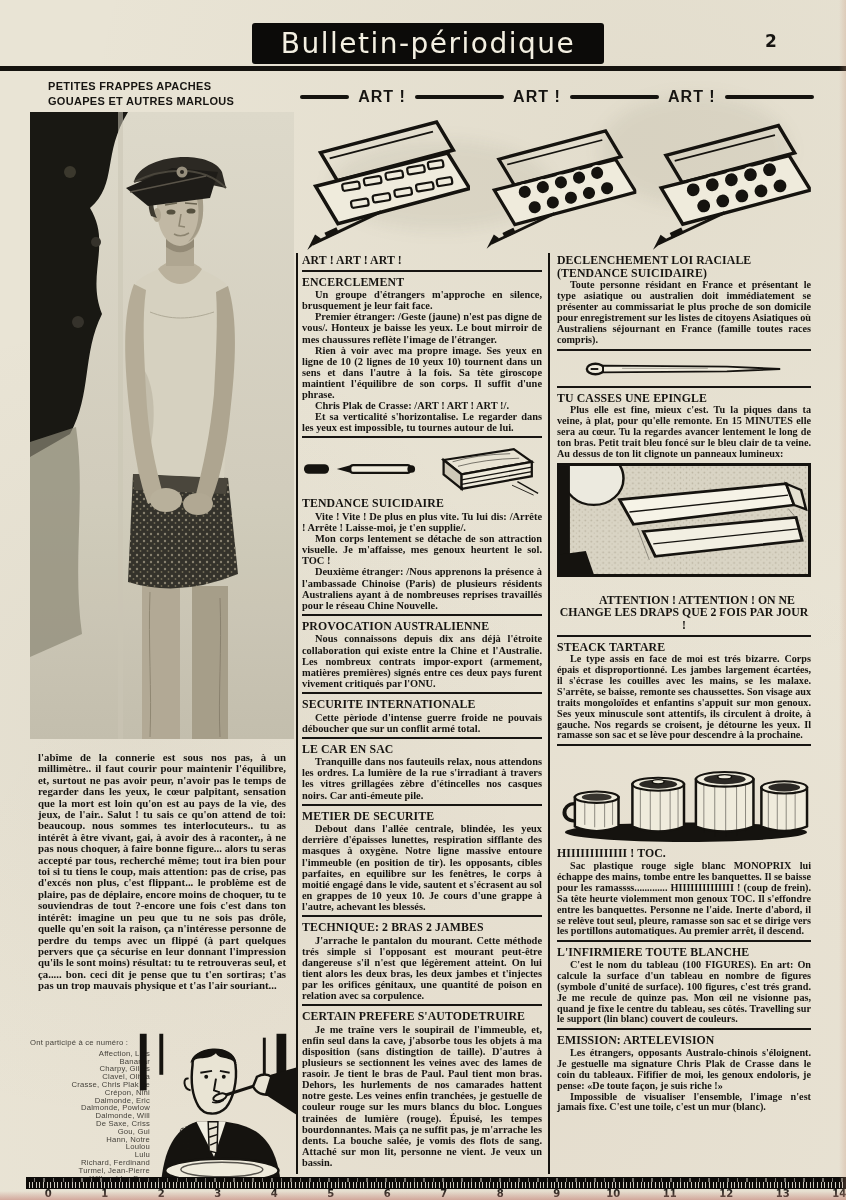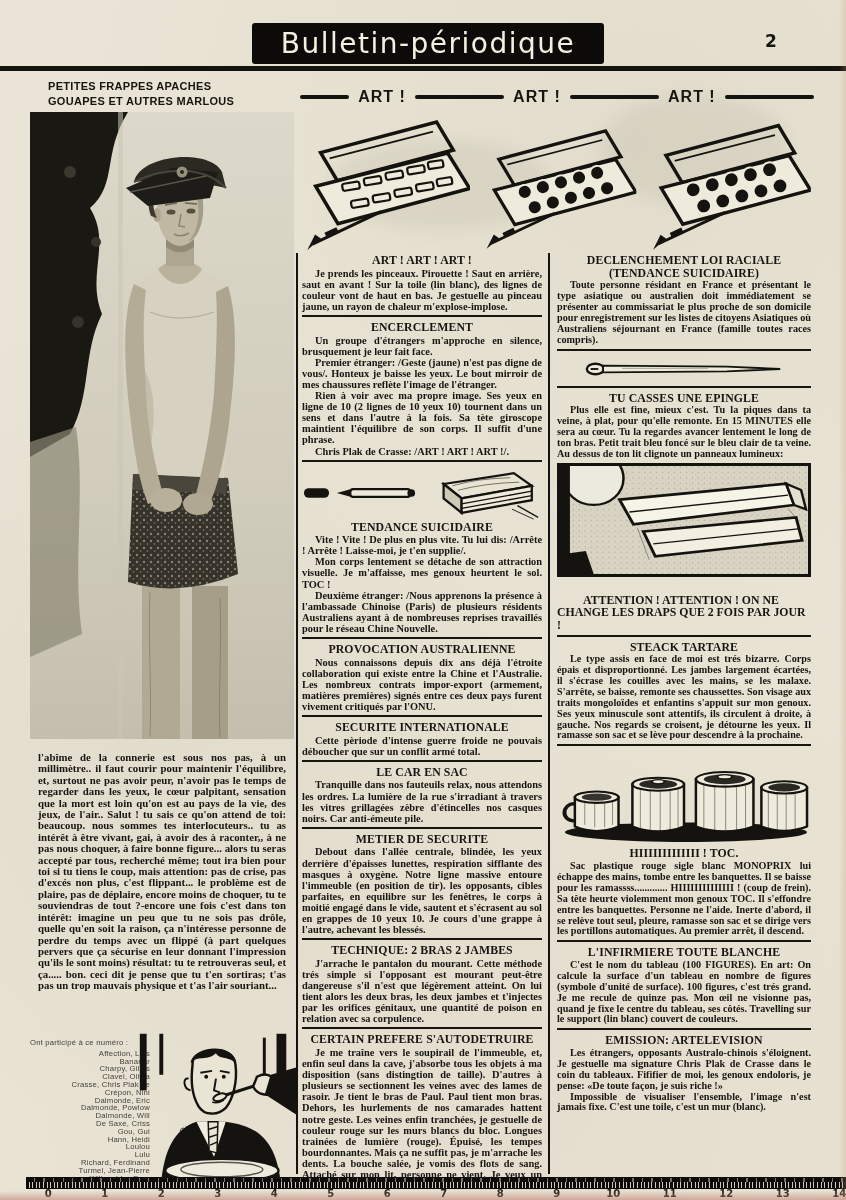--- a/index.html
+++ b/index.html
@@ -34,28 +34,28 @@
   .art-banner .seg.first{flex:.55;}
   .art-banner span{font:700 16px "Liberation Sans", sans-serif;margin:0 9px;letter-spacing:1px;}
   .paintboxes{position:absolute;left:298px;top:107px;width:516px;height:145px;display:flex;}
   .paintboxes .pb{flex:1;height:100%;}
   
   .vrule{position:absolute;top:253px;width:2px;height:921px;background:#15130f;}
   .v1{left:296px;} .v2{left:548px;}
   .col{position:absolute;top:254px;}
   .col-middle{left:302px;width:240px;}
   .col-right{left:557px;width:254px;}
-  .sec h3{font:700 11.8px/12.6px "Liberation Serif", serif;margin:0 0 1px;letter-spacing:.1px;text-align:center;}
+  .sec h3{font:700 11.8px/12.6px "Liberation Serif", serif;margin:0 0 1px;letter-spacing:.1px;}
   .col-middle .paras p{font:700 10.4px/11.1px "Liberation Serif", serif;text-align:justify;margin:0;text-indent:13px;}
   .col-right .paras p{font:700 10.2px/10.9px "Liberation Serif", serif;text-align:justify;margin:0;text-indent:13px;}
   .hrule{height:2px;background:#171512;margin:3px 0 4px;}
   .penbox-row{display:flex;align-items:center;justify-content:space-between;height:54px;margin:2px 0 1px;}
   .needle-row{height:28px;display:flex;align-items:center;justify-content:center;margin:2px 0;}
   .bed-frame{border:3px solid #15130f;height:108px;margin:3px 0 5px;background:#d9d4c4;}
-  .attention p{font:700 11.8px/12.6px "Liberation Serif", serif;text-indent:26px;margin:17px 0 3px;text-align:left;}
+  .attention p{font:700 11.8px/12.6px "Liberation Serif", serif;text-indent:26px;margin:17px 0 3px;text-align:center;}
   .pots-row{height:96px;margin:2px 0 1px;}
   
   .ruler-band{position:absolute;left:26px;top:1177px;width:820px;height:12px;background:#0d0b09;}
   .ruler-band::before{content:"";position:absolute;left:0;top:1px;width:100%;height:4px;
     background:repeating-linear-gradient(90deg, transparent 0 8px, rgba(240,236,224,.45) 8px 9.5px);}
   .ruler-band::after{content:"";position:absolute;left:0;bottom:1px;width:100%;height:6px;
     background:repeating-linear-gradient(90deg, transparent 0 2.6px, rgba(240,236,224,.85) 2.6px 3.6px);}
   .ruler-numbers{position:absolute;left:20px;top:1188px;width:826px;display:flex;overflow:hidden;}
   .ruler-numbers span{flex:none;width:56.5px;text-align:center;font:700 10px "DejaVu Sans", sans-serif;color:#2b2823;}
   .tint-bottom{position:absolute;left:0;bottom:0;width:100%;height:9px;
@@ -209,21 +209,21 @@
         <li>Bananar</li>
         <li>Charpy, Gilles</li>
         <li>Clavel, Olivia</li>
         <li>Crasse, Chris Plak de</li>
         <li>Crépon, Nini</li>
         <li>Dalmonde, Eric</li>
         <li>Dalmonde, Powlow</li>
         <li>Dalmonde, Will</li>
         <li>De Saxe, Criss</li>
         <li>Gou, Gui</li>
-        <li>Hann, Heidi</li>
+        <li>Hann, Notre</li>
         <li>Loulou</li>
         <li>Lulu</li>
         <li>Richard, Ferdinand</li>
         <li>Turmel, Jean-Pierre</li>
         <li>Willoughby, Dom</li>
       </ul>
   </div>
 
   <div class="comic">
     <svg viewBox="0 0 170 150" width="166" height="150">
@@ -274,32 +274,30 @@
         <use href="#pbox-pans" transform="translate(2,4) scale(.97)"></use>
       </svg>
   </div>
 
   <div class="vrule v1"></div>
   <div class="vrule v2"></div>
 
   <div class="col col-middle">
     <section class="sec">
       <h3>ART ! ART ! ART !</h3>
-      <div class="paras">
-          <p>Je prends les pinceaux. Pirouette ! Saut en arrière, saut en avant ! Sur la toile (lin blanc), des lignes de couleur vont de haut en bas. Je gestuelle au pinceau jaune, un rayon de chaleur m'explose-implose.</p>
-        </div>
     </section>
     <div class="hrule"></div>
     <section class="sec">
       <h3>ENCERCLEMENT</h3>
       <div class="paras">
           <p>Un groupe d'étrangers m'approche en silence, brusquement je leur fait face.</p>
           <p>Premier étranger: /Geste (jaune) n'est pas digne de vous/. Honteux je baisse les yeux. Le bout mirroir de mes chaussures reflète l'image de l'étranger.</p>
           <p>Rien à voir avec ma propre image. Ses yeux en ligne de 10 (2 lignes de 10 yeux 10) tournent dans un sens et dans l'autre à la fois. Sa tète giroscope maintient l'équilibre de son corps. Il suffit d'une phrase.</p>
           <p>Chris Plak de Crasse: /ART ! ART ! ART !/.</p>
+          <p>Et sa verticalité s'horizontalise. Le regarder dans les yeux est impossible, tu tournes autour de lui.</p>
         </div>
     </section>
     <div class="hrule"></div>
     <div class="penbox-row">
       <svg viewBox="0 0 120 24" width="116" height="24">
         <rect x="2" y="7" width="26" height="10" rx="5" fill="#15130f"></rect>
         <path d="M36 12 L50 8 L50 16 Z" fill="#15130f"></path>
         <rect x="50" y="8" width="62" height="8" rx="3" fill="#efebdc" stroke="#15130f" stroke-width="2.2"></rect>
         <ellipse cx="113" cy="12" rx="4" ry="4" fill="#15130f"></ellipse>
       </svg>

